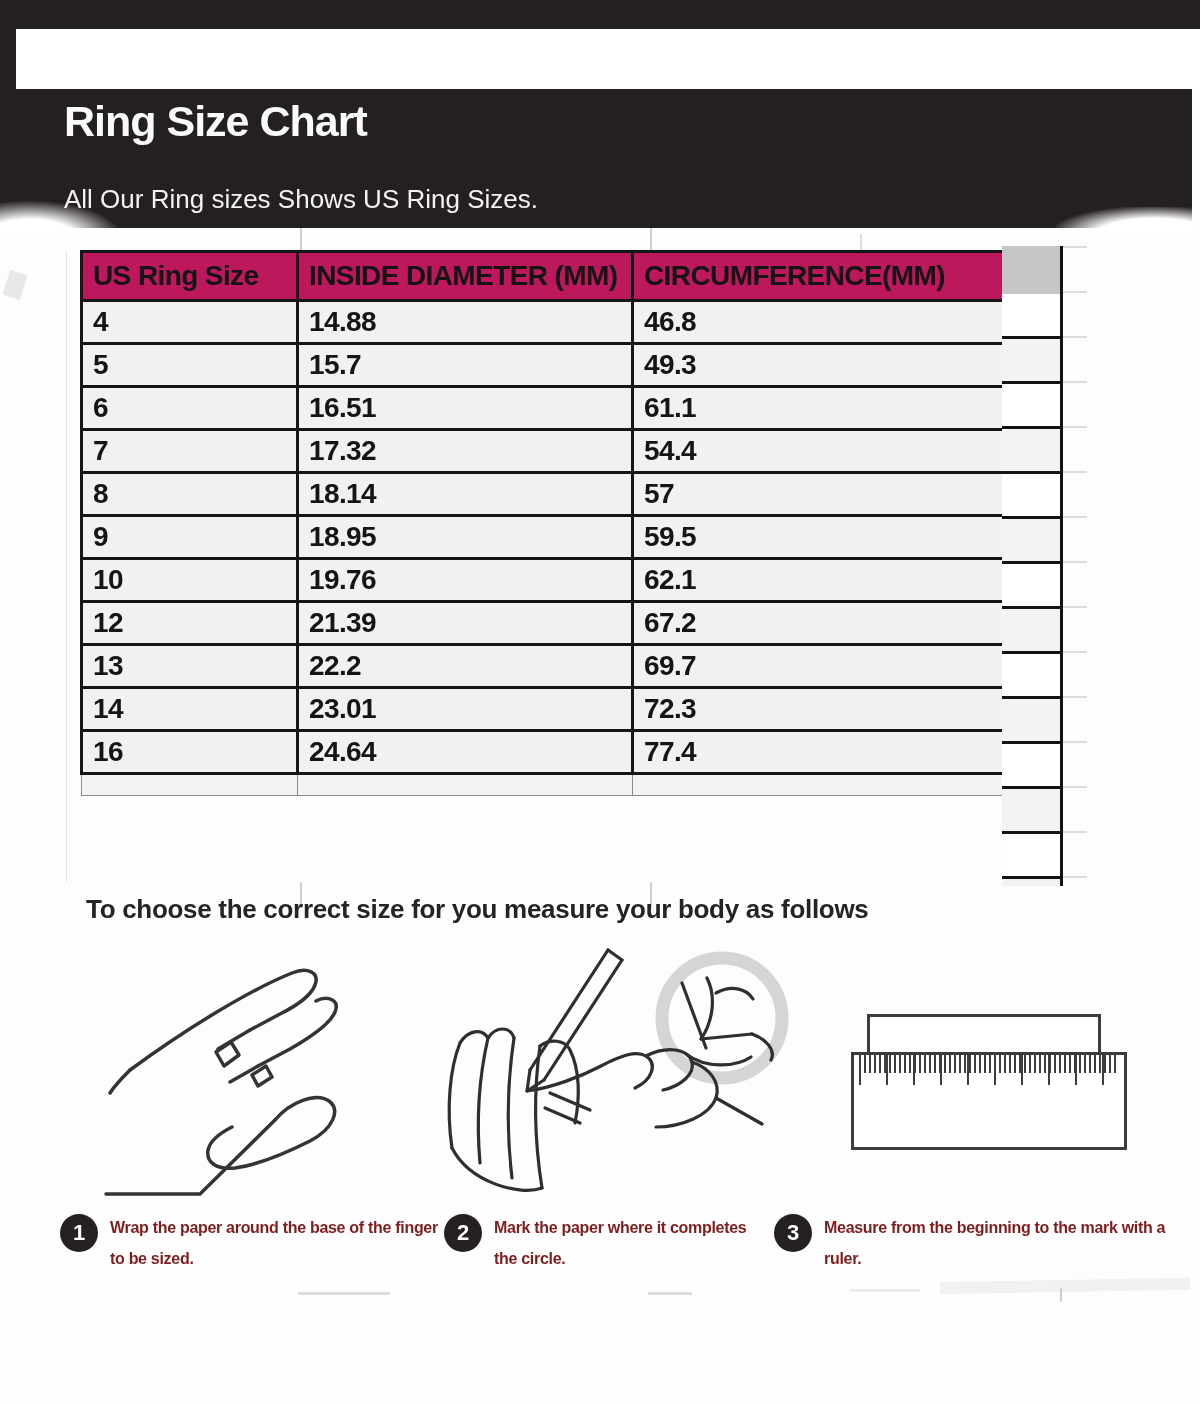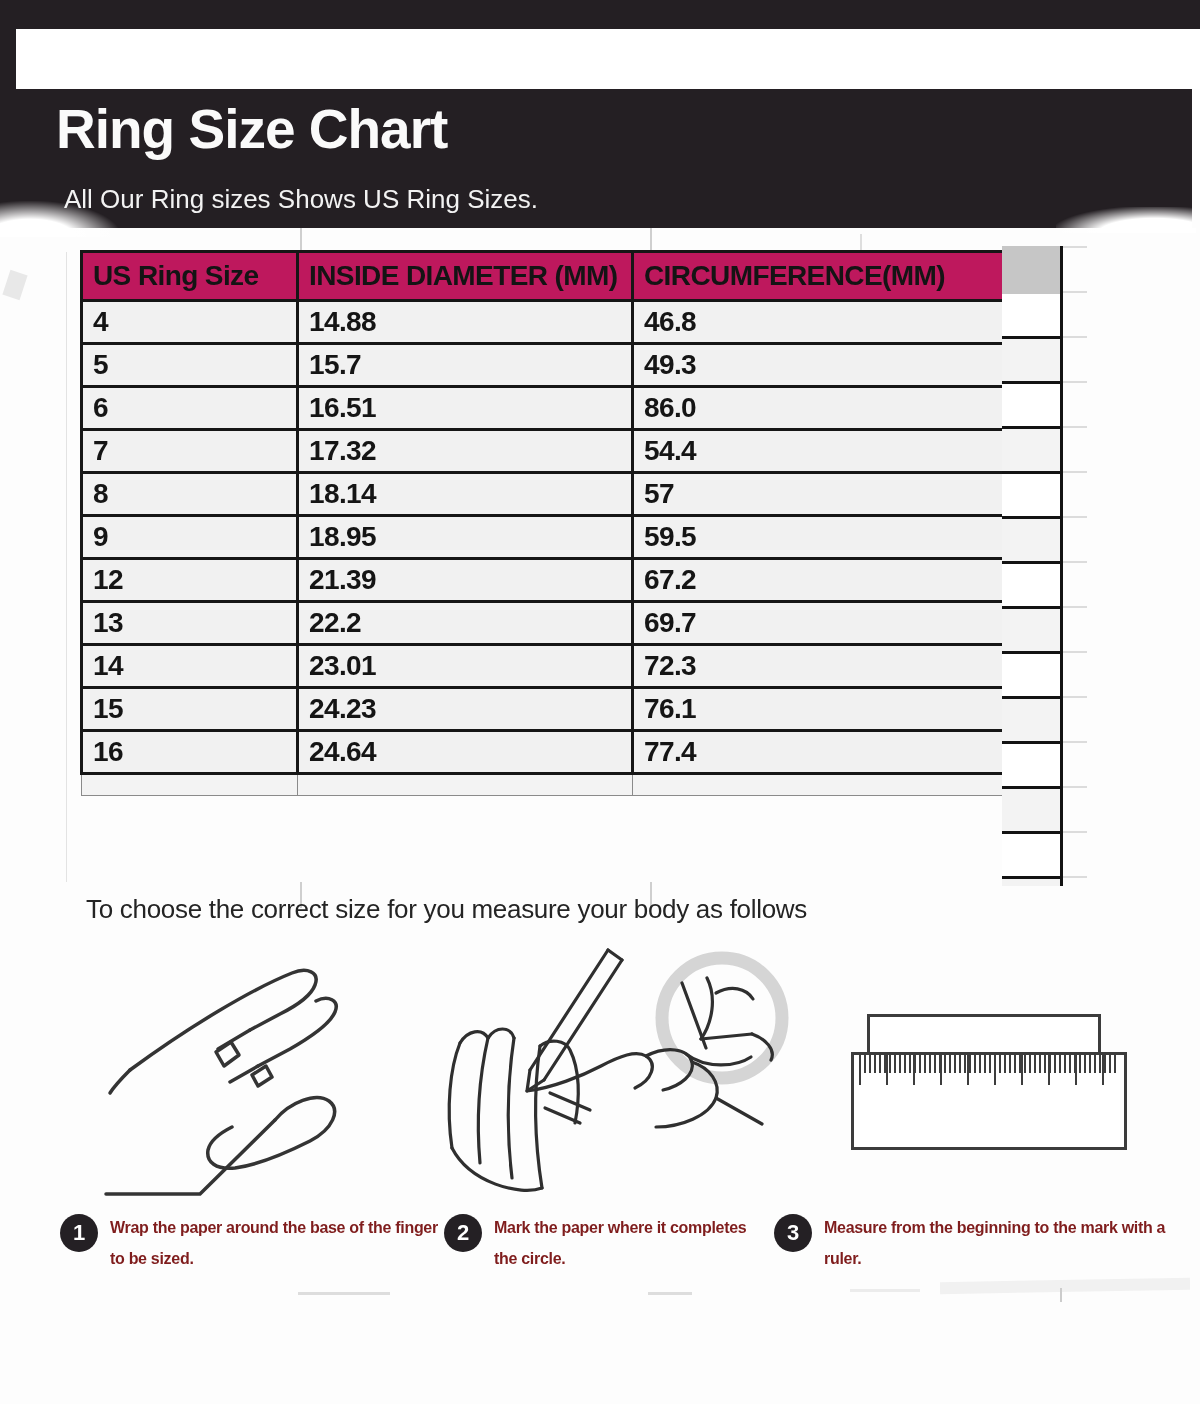--- a/index.html
+++ b/index.html
@@ -4,21 +4,21 @@
 <style>
   html,body{margin:0;padding:0;}
   body{
     width:1200px;height:1404px;position:relative;overflow:hidden;
     background:#fdfdfd;font-family:"Liberation Sans",sans-serif;color:#1c1c1c;
   }
   
   .top-dark{position:absolute;left:0;top:0;width:1200px;height:89px;background:#241f23;}
   .white-band{position:absolute;left:16px;top:29px;width:1184px;height:60px;background:#ffffff;}
   .panel{position:absolute;left:0;top:89px;width:1200px;height:139px;background:#241f23;}
-  .panel-title{position:absolute;left:56px;top:8px;font-size:55px;font-weight:bold;color:#fafafa;letter-spacing:-1px;}
+  .panel-title{position:absolute;left:64px;top:8px;font-size:43px;font-weight:bold;color:#fafafa;letter-spacing:-1px;}
   .panel-subtitle{position:absolute;left:64px;top:95px;font-size:26px;font-weight:400;color:#f2f2f2;}
   .panel-sliver{position:absolute;right:0;top:0;width:8px;height:139px;background:#fdfdfd;}
   .smear-left{position:absolute;left:0;top:112px;width:120px;height:36px;
     background:radial-gradient(ellipse at 25% 100%, #ffffff 0 35%, rgba(255,255,255,0) 72%);}
   .smear-right{position:absolute;right:4px;top:118px;width:140px;height:26px;
     background:radial-gradient(ellipse at 70% 100%, #ffffff 0 40%, rgba(255,255,255,0) 75%);}
   
   .size-table{
     position:absolute;left:80px;top:250px;border-collapse:collapse;table-layout:fixed;
     font-weight:bold;letter-spacing:-0.6px;
@@ -46,21 +46,21 @@
   
   .ghost-v{position:absolute;width:2px;background:#cfcfcf;}
   .gv1{left:300px;top:228px;height:24px;}
   .gv2{left:650px;top:228px;height:24px;}
   .gv3{left:860px;top:234px;height:18px;background:#dedede;}
   .gv4{left:300px;top:882px;height:26px;}
   .gv5{left:650px;top:882px;height:26px;}
   .gv6{left:66px;top:252px;height:630px;width:1px;background:#e3e3e3;}
   .smudge-left-edge{position:absolute;left:6px;top:272px;width:18px;height:26px;background:#e8e8e8;transform:rotate(18deg);}
   
-  .intro{position:absolute;left:86px;top:894px;font-size:26px;font-weight:normal;color:#242424;letter-spacing:-0.3px;}
+  .intro{position:absolute;left:86px;top:894px;font-size:26px;font-weight:bold;color:#242424;letter-spacing:-0.3px;}
   
   .illus{position:absolute;}
   .illus svg{display:block;}
   .illus-hand-open{left:100px;top:952px;}
   .illus-hand-pen{left:430px;top:938px;}
   .illus-ruler{left:845px;top:1002px;width:292px;height:150px;}
   .ruler-paper{position:absolute;left:22px;top:12px;width:228px;height:50px;border:3px solid #3c3c3c;background:#fff;}
   .ruler-body{position:absolute;left:6px;top:50px;width:270px;height:92px;border:3px solid #3c3c3c;background:#fff;}
   .ruler-ticks-long{position:absolute;top:0;left:5px;right:5px;height:30px;
     background:repeating-linear-gradient(90deg,#3d3d3d 0 2px,rgba(0,0,0,0) 2px 27px);}
@@ -124,66 +124,66 @@
 
       <tr>
         <td>5</td>
         <td>15.7</td>
         <td>49.3</td>
       </tr>
 
       <tr>
         <td>6</td>
         <td>16.51</td>
-        <td>86.0</td>
+        <td>61.1</td>
       </tr>
 
       <tr>
         <td>7</td>
         <td>17.32</td>
         <td>54.4</td>
       </tr>
 
       <tr>
         <td>8</td>
         <td>18.14</td>
         <td>57</td>
       </tr>
 
       <tr>
         <td>9</td>
         <td>18.95</td>
         <td>59.5</td>
       </tr>
 
+      <tr>
+        <td>10</td>
+        <td>19.76</td>
+        <td>62.1</td>
+      </tr>
 
 
       <tr>
         <td>12</td>
         <td>21.39</td>
         <td>67.2</td>
       </tr>
 
       <tr>
         <td>13</td>
         <td>22.2</td>
         <td>69.7</td>
       </tr>
 
       <tr>
         <td>14</td>
         <td>23.01</td>
         <td>72.3</td>
       </tr>
 
-      <tr>
-        <td>15</td>
-        <td>24.23</td>
-        <td>76.1</td>
-      </tr>
 
       <tr>
         <td>16</td>
         <td>24.64</td>
         <td>77.4</td>
       </tr>
     </tbody>
   <tfoot>
     <tr>
       <td></td>

